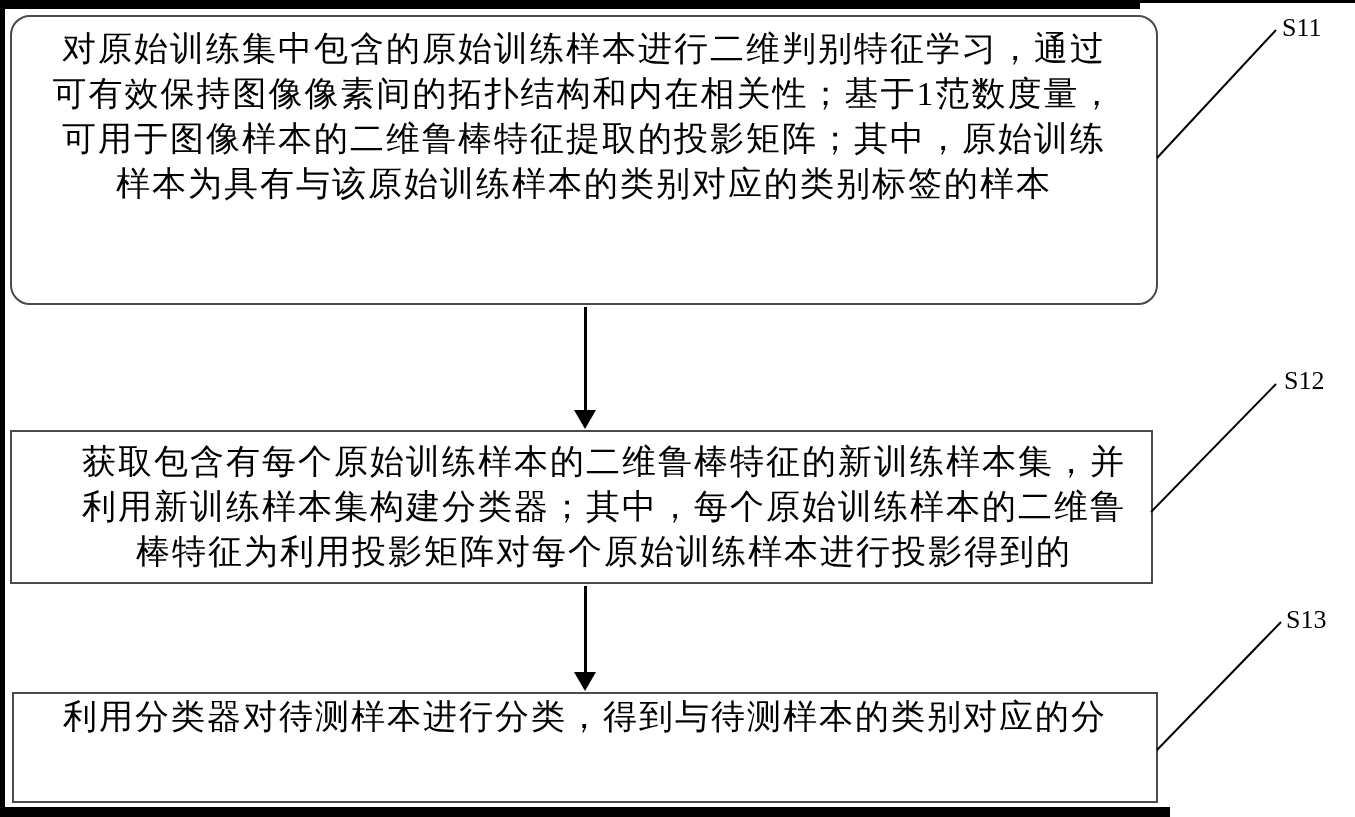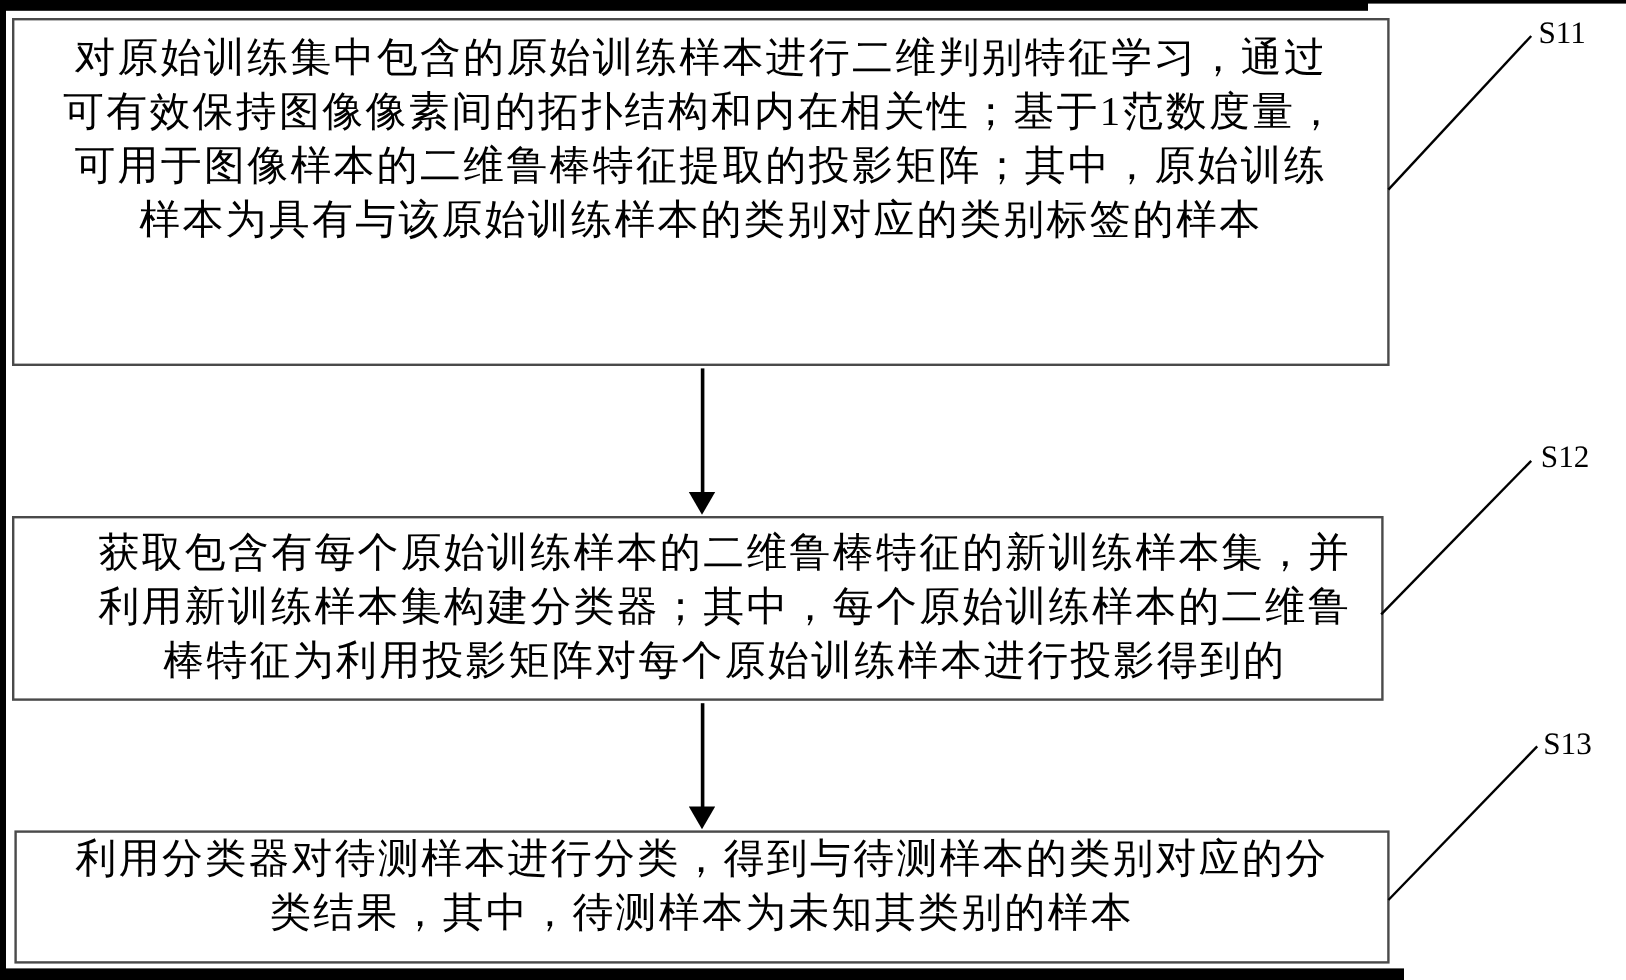--- a/index.html
+++ b/index.html
@@ -24,21 +24,21 @@
   .flow-box {
     position: absolute;
     background: #ffffff;
     border: 2px solid #4a4a4a;
     color: #000000;
     font-size: 34px;
     line-height: 45px;
     letter-spacing: 2px;
     text-align: center;
   }
-  .box-1 { left: 10px;  top: 15px;  width: 1148px; height: 290px; padding-top: 9px;  }
+  .box-1 { left: 10px;  top: 15px;  width: 1148px; height: 290px; padding-top: 9px; border-radius: 20px;  }
   .box-2 { left: 10px;  top: 430px; width: 1143px; height: 154px; padding-top: 7px; padding-left: 45px;  }
   .box-3 { left: 12px;  top: 692px; width: 1146px; height: 111px; }
 
   .text-line { white-space: nowrap; }
 
   .arrow-shaft {
     position: absolute;
     width: 3px;
     background: #000000;
   }
@@ -96,21 +96,20 @@
     <div class="text-line">获取包含有每个原始训练样本的二维鲁棒特征的新训练样本集，并</div>
     <div class="text-line">利用新训练样本集构建分类器；其中，每个原始训练样本的二维鲁</div>
     <div class="text-line">棒特征为利用投影矩阵对每个原始训练样本进行投影得到的</div>
   </div>
 
   <div class="arrow-shaft shaft-2"></div>
   <div class="arrow-head head-2"></div>
 
   <div class="flow-box box-3">
     <div class="text-line">利用分类器对待测样本进行分类，得到与待测样本的类别对应的分</div>
-    <div class="text-line">类结果，其中，待测样本为未知其类别的样本</div>
   </div>
 
   <svg class="connector-svg" viewBox="0 0 1355 817" xmlns="http://www.w3.org/2000/svg">
     <line x1="1157" y1="158" x2="1276" y2="30" stroke="#000000" stroke-width="2"></line>
     <line x1="1151" y1="512" x2="1276" y2="384" stroke="#000000" stroke-width="2"></line>
     <line x1="1157" y1="750" x2="1281" y2="622" stroke="#000000" stroke-width="2"></line>
   </svg>
 
   <div class="step-label label-s11">S11</div>
   <div class="step-label label-s12">S12</div>

